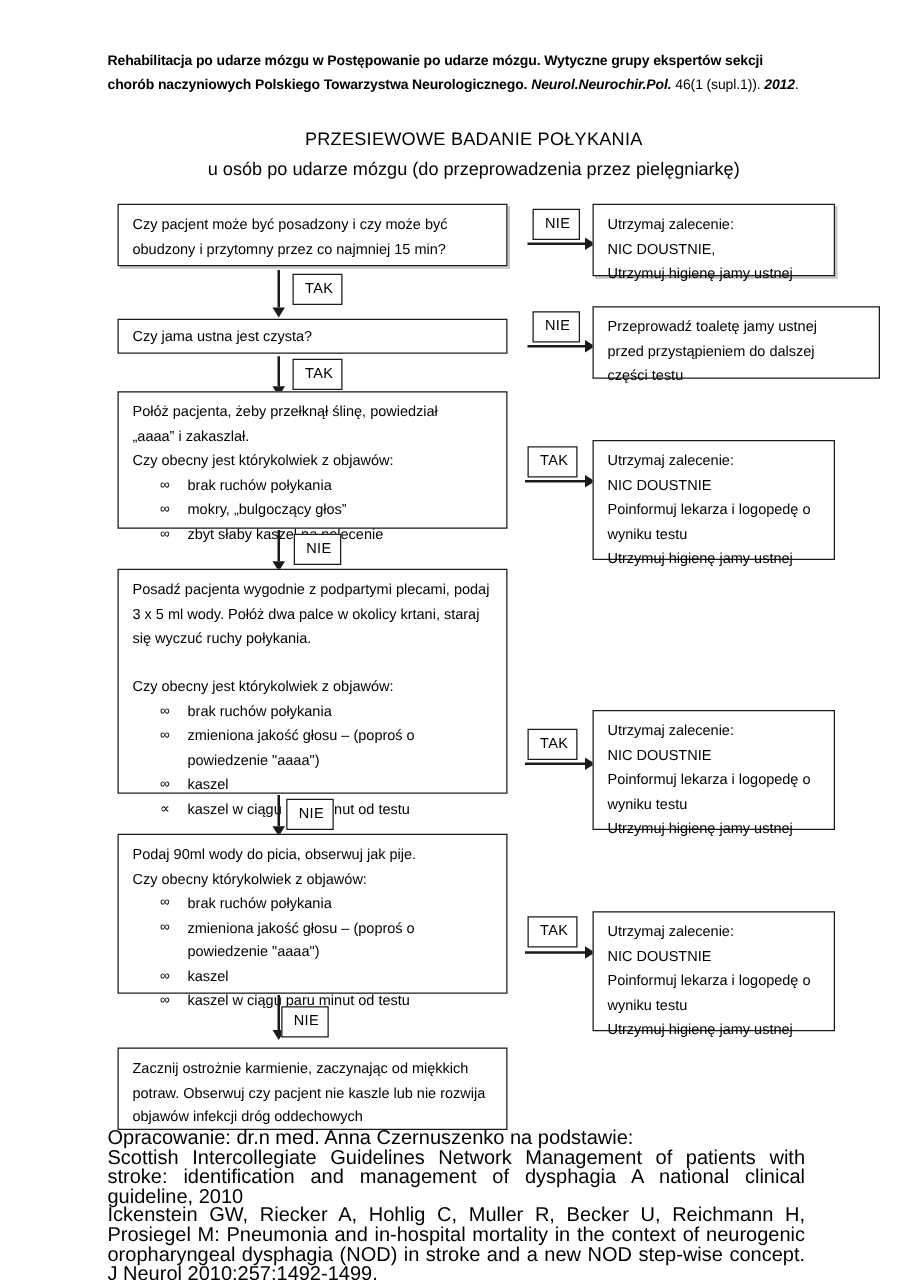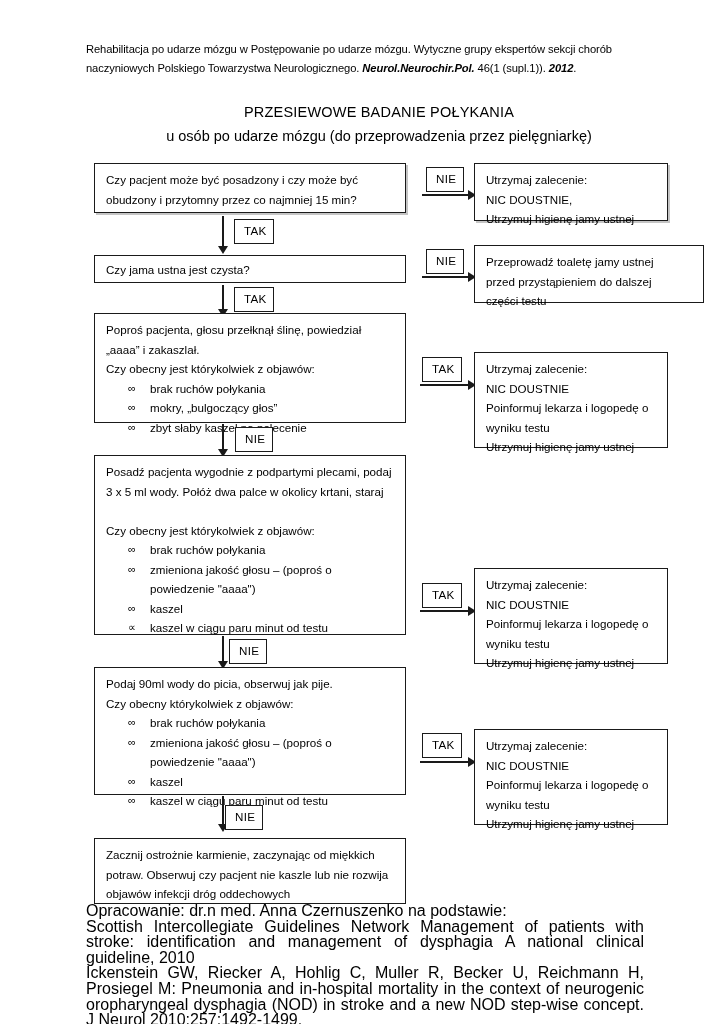--- a/index.html
+++ b/index.html
@@ -23,21 +23,21 @@
   .header-cite {
     position: absolute;
     left: 86px;
     top: 40px;
     width: 556px;
     font-size: 11.2px;
     line-height: 19px;
     font-weight: bold;
     letter-spacing: -0.1px;
   }
-  .header-cite .reg { font-weight: normal; }
+  .header-cite .reg { font-weight: bold; }
   .header-cite .ital { font-style: italic; font-weight: bold; }
   .header-cite .norm { font-weight: normal; }
 
   
   .title-block {
     position: absolute;
     left: 0;
     top: 100px;
     width: 724px;
     text-align: center;
@@ -202,21 +202,21 @@
     <p>części testu</p>
   </div>
 
   <div class="arrow-v" style="left:218px; top:285px; height:32px;">
     <div class="shaft" style="height:24px;"></div>
     <div class="head" style="top:24px;"></div>
   </div>
   <div class="chip" style="left:234px; top:287px; width:40px;">TAK</div>
 
   <div class="box" style="left:94px; top:313px; width:312px; height:110px;">
-    <p>Poproś pacjenta, głosu przełknął ślinę, powiedział</p>
+    <p>Połóż pacjenta, żeby przełknął ślinę, powiedział</p>
     <p>„aaaa” i zakaszlał.</p>
     <p>Czy obecny jest którykolwiek z objawów:</p>
     <ul class="bullets">
       <li>
         <span class="bmark">∞</span>
         <span>brak ruchów połykania</span>
       </li>
       <li>
         <span class="bmark">∞</span>
         <span>mokry, „bulgoczący głos”</span>
@@ -243,20 +243,21 @@
 
   <div class="arrow-v" style="left:218px; top:424px; height:33px;">
     <div class="shaft" style="height:25px;"></div>
     <div class="head" style="top:25px;"></div>
   </div>
   <div class="chip" style="left:235px; top:427px; width:38px;">NIE</div>
 
   <div class="box" style="left:94px; top:455px; width:312px; height:180px;">
     <p>Posadź pacjenta wygodnie z podpartymi plecami, podaj</p>
     <p>3 x 5 ml wody. Połóż dwa palce w okolicy krtani, staraj</p>
+    <p>się wyczuć ruchy połykania.</p>
     <p>&nbsp;</p>
     <p>Czy obecny jest którykolwiek z objawów:</p>
     <ul class="bullets">
       <li>
         <span class="bmark">∞</span>
         <span>brak ruchów połykania</span>
       </li>
       <li>
         <span class="bmark">∞</span>
         <span>zmieniona jakość głosu – (poproś o</span>

